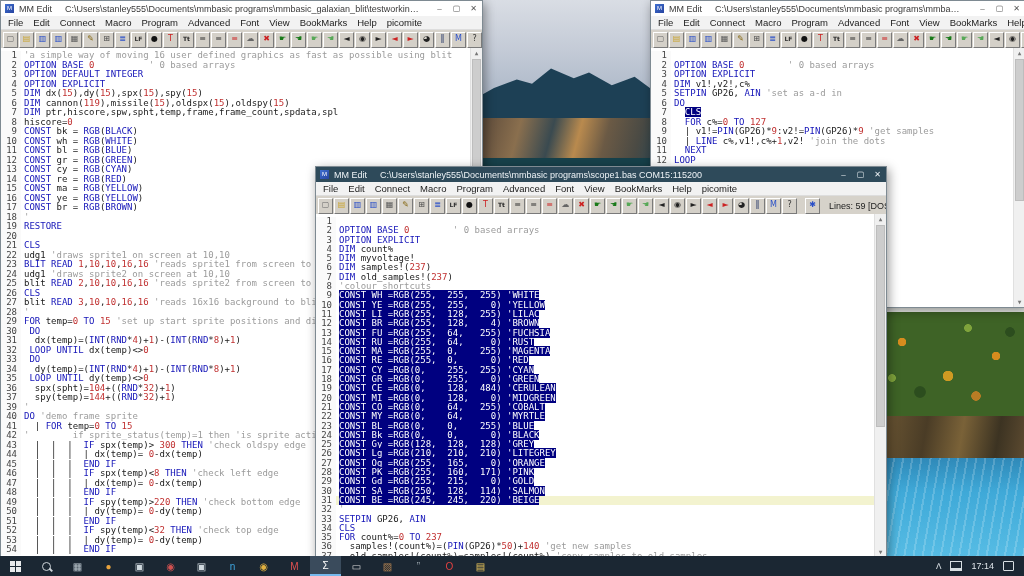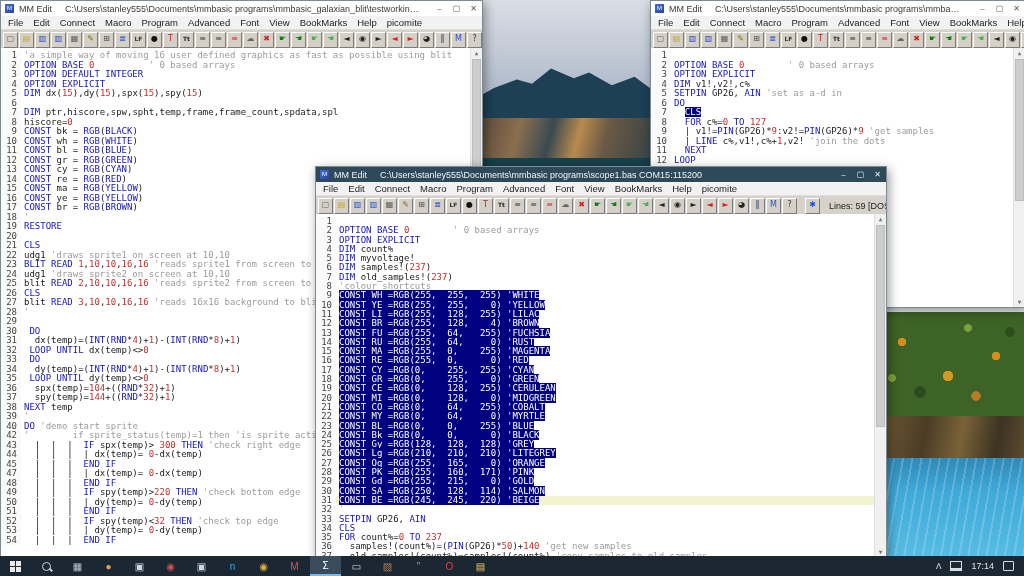--- a/index.html
+++ b/index.html
@@ -171,21 +171,21 @@
       <span class="tb" style="color: rgb(43, 80, 200);">M</span>
       <span class="tb" style="color: rgb(51, 51, 51);">?</span>
     </div>
     <div class="editor">
       <div class="lines">
         <div class="cl"><span class="ln">1</span><span class="ct"><span class="sg-c">'a simple way of moving 16 user defined graphics as fast as possible using blit</span></span></div>
         <div class="cl"><span class="ln">2</span><span class="ct"><span class="sg-k">OPTION BASE </span><span class="sg-n">0</span><span class="sg-t">          </span><span class="sg-c">' 0 based arrays</span></span></div>
         <div class="cl"><span class="ln">3</span><span class="ct"><span class="sg-k">OPTION DEFAULT INTEGER</span></span></div>
         <div class="cl"><span class="ln">4</span><span class="ct"><span class="sg-k">OPTION EXPLICIT</span></span></div>
         <div class="cl"><span class="ln">5</span><span class="ct"><span class="sg-k">DIM </span><span class="sg-t">dx(</span><span class="sg-n">15</span><span class="sg-t">),dy(</span><span class="sg-n">15</span><span class="sg-t">),spx(</span><span class="sg-n">15</span><span class="sg-t">),spy(</span><span class="sg-n">15</span><span class="sg-t">)</span></span></div>
-        <div class="cl"><span class="ln">6</span></div>
+        <div class="cl"><span class="ln">6</span><span class="ct"><span class="sg-k">DIM </span><span class="sg-t">cannon(</span><span class="sg-n">119</span><span class="sg-t">),missile(</span><span class="sg-n">15</span><span class="sg-t">),oldspx(</span><span class="sg-n">15</span><span class="sg-t">),oldspy(</span><span class="sg-n">15</span><span class="sg-t">)</span></span></div>
         <div class="cl"><span class="ln">7</span><span class="ct"><span class="sg-k">DIM </span><span class="sg-t">ptr,hiscore,spw,spht,temp,frame,frame_count,spdata,spl</span></span></div>
         <div class="cl"><span class="ln">8</span><span class="ct"><span class="sg-t">hiscore=</span><span class="sg-n">0</span></span></div>
         <div class="cl"><span class="ln">9</span><span class="ct"><span class="sg-k">CONST </span><span class="sg-t">bk = </span><span class="sg-k">RGB</span><span class="sg-t">(</span><span class="sg-k">BLACK</span><span class="sg-t">)</span></span></div>
         <div class="cl"><span class="ln">10</span><span class="ct"><span class="sg-k">CONST </span><span class="sg-t">wh = </span><span class="sg-k">RGB</span><span class="sg-t">(</span><span class="sg-k">WHITE</span><span class="sg-t">)</span></span></div>
         <div class="cl"><span class="ln">11</span><span class="ct"><span class="sg-k">CONST </span><span class="sg-t">bl = </span><span class="sg-k">RGB</span><span class="sg-t">(</span><span class="sg-k">BLUE</span><span class="sg-t">)</span></span></div>
         <div class="cl"><span class="ln">12</span><span class="ct"><span class="sg-k">CONST </span><span class="sg-t">gr = </span><span class="sg-k">RGB</span><span class="sg-t">(</span><span class="sg-k">GREEN</span><span class="sg-t">)</span></span></div>
         <div class="cl"><span class="ln">13</span><span class="ct"><span class="sg-k">CONST </span><span class="sg-t">cy = </span><span class="sg-k">RGB</span><span class="sg-t">(</span><span class="sg-k">CYAN</span><span class="sg-t">)</span></span></div>
         <div class="cl"><span class="ln">14</span><span class="ct"><span class="sg-k">CONST </span><span class="sg-t">re = </span><span class="sg-k">RGB</span><span class="sg-t">(</span><span class="sg-k">RED</span><span class="sg-t">)</span></span></div>
         <div class="cl"><span class="ln">15</span><span class="ct"><span class="sg-k">CONST </span><span class="sg-t">ma = </span><span class="sg-k">RGB</span><span class="sg-t">(</span><span class="sg-k">YELLOW</span><span class="sg-t">)</span></span></div>
         <div class="cl"><span class="ln">16</span><span class="ct"><span class="sg-k">CONST </span><span class="sg-t">ye = </span><span class="sg-k">RGB</span><span class="sg-t">(</span><span class="sg-k">YELLOW</span><span class="sg-t">)</span></span></div>
@@ -194,36 +194,37 @@
         <div class="cl"><span class="ln">19</span><span class="ct"><span class="sg-k">RESTORE</span></span></div>
         <div class="cl"><span class="ln">20</span><span class="ct"></span></div>
         <div class="cl"><span class="ln">21</span><span class="ct"><span class="sg-k">CLS</span></span></div>
         <div class="cl"><span class="ln">22</span><span class="ct"><span class="sg-t">udg1 </span><span class="sg-c">'draws sprite1 on screen at 10,10</span></span></div>
         <div class="cl"><span class="ln">23</span><span class="ct"><span class="sg-k">BLIT READ </span><span class="sg-n">1</span><span class="sg-t">,</span><span class="sg-n">10</span><span class="sg-t">,</span><span class="sg-n">10</span><span class="sg-t">,</span><span class="sg-n">16</span><span class="sg-t">,</span><span class="sg-n">16</span><span class="sg-c"> 'reads sprite1 from screen to</span></span></div>
         <div class="cl"><span class="ln">24</span><span class="ct"><span class="sg-t">udg1 </span><span class="sg-c">'draws sprite2 on screen at 10,10</span></span></div>
         <div class="cl"><span class="ln">25</span><span class="ct"><span class="sg-t">blit </span><span class="sg-k">READ </span><span class="sg-n">2</span><span class="sg-t">,</span><span class="sg-n">10</span><span class="sg-t">,</span><span class="sg-n">10</span><span class="sg-t">,</span><span class="sg-n">16</span><span class="sg-t">,</span><span class="sg-n">16</span><span class="sg-c"> 'reads sprite2 from screen to</span></span></div>
         <div class="cl"><span class="ln">26</span><span class="ct"><span class="sg-k">CLS</span></span></div>
         <div class="cl"><span class="ln">27</span><span class="ct"><span class="sg-t">blit </span><span class="sg-k">READ </span><span class="sg-n">3</span><span class="sg-t">,</span><span class="sg-n">10</span><span class="sg-t">,</span><span class="sg-n">10</span><span class="sg-t">,</span><span class="sg-n">16</span><span class="sg-t">,</span><span class="sg-n">16</span><span class="sg-c"> 'reads 16x16 background to bli</span></span></div>
         <div class="cl"><span class="ln">28</span><span class="ct"><span class="sg-c">'</span></span></div>
-        <div class="cl"><span class="ln">29</span></div>
+        <div class="cl"><span class="ln">29</span><span class="ct"><span class="sg-k">FOR </span><span class="sg-t">temp=</span><span class="sg-n">0</span><span class="sg-k"> TO </span><span class="sg-n">15</span><span class="sg-c"> 'set up start sprite positions and di</span></span></div>
         <div class="cl"><span class="ln">30</span><span class="ct"><span class="sg-t"> </span><span class="sg-k">DO</span></span></div>
         <div class="cl"><span class="ln">31</span><span class="ct"><span class="sg-t">  dx(temp)=(</span><span class="sg-k">INT</span><span class="sg-t">(</span><span class="sg-k">RND</span><span class="sg-t">*</span><span class="sg-n">4</span><span class="sg-t">)+</span><span class="sg-n">1</span><span class="sg-t">)-(</span><span class="sg-k">INT</span><span class="sg-t">(</span><span class="sg-k">RND</span><span class="sg-t">*</span><span class="sg-n">8</span><span class="sg-t">)+</span><span class="sg-n">1</span><span class="sg-t">)</span></span></div>
         <div class="cl"><span class="ln">32</span><span class="ct"><span class="sg-t"> </span><span class="sg-k">LOOP UNTIL </span><span class="sg-t">dx(temp)&lt;&gt;</span><span class="sg-n">0</span></span></div>
         <div class="cl"><span class="ln">33</span><span class="ct"><span class="sg-t"> </span><span class="sg-k">DO</span></span></div>
         <div class="cl"><span class="ln">34</span><span class="ct"><span class="sg-t">  dy(temp)=(</span><span class="sg-k">INT</span><span class="sg-t">(</span><span class="sg-k">RND</span><span class="sg-t">*</span><span class="sg-n">4</span><span class="sg-t">)+</span><span class="sg-n">1</span><span class="sg-t">)-(</span><span class="sg-k">INT</span><span class="sg-t">(</span><span class="sg-k">RND</span><span class="sg-t">*</span><span class="sg-n">8</span><span class="sg-t">)+</span><span class="sg-n">1</span><span class="sg-t">)</span></span></div>
         <div class="cl"><span class="ln">35</span><span class="ct"><span class="sg-t"> </span><span class="sg-k">LOOP UNTIL </span><span class="sg-t">dy(temp)&lt;&gt;</span><span class="sg-n">0</span></span></div>
-        <div class="cl"><span class="ln">36</span><span class="ct"><span class="sg-t">  spx(temp)=</span><span class="sg-n">104</span><span class="sg-t">+((</span><span class="sg-k">RND</span><span class="sg-t">*</span><span class="sg-n">32</span><span class="sg-t">)+</span><span class="sg-n">1</span><span class="sg-t">)</span></span></div>
+        <div class="cl"><span class="ln">36</span><span class="ct"><span class="sg-t">  spx(spht)=</span><span class="sg-n">104</span><span class="sg-t">+((</span><span class="sg-k">RND</span><span class="sg-t">*</span><span class="sg-n">32</span><span class="sg-t">)+</span><span class="sg-n">1</span><span class="sg-t">)</span></span></div>
         <div class="cl"><span class="ln">37</span><span class="ct"><span class="sg-t">  spy(temp)=</span><span class="sg-n">144</span><span class="sg-t">+((</span><span class="sg-k">RND</span><span class="sg-t">*</span><span class="sg-n">32</span><span class="sg-t">)+</span><span class="sg-n">1</span><span class="sg-t">)</span></span></div>
-        <div class="cl"><span class="ln">38</span><span class="ct"><span class="sg-k">NEXT </span><span class="sg-t">temp</span></span></div>
         <div class="cl"><span class="ln">39</span><span class="ct"><span class="sg-c">'</span></span></div>
-        <div class="cl"><span class="ln">40</span><span class="ct"><span class="sg-k">DO </span><span class="sg-c">'demo start sprite</span></span></div>
+        <div class="cl"><span class="ln">40</span><span class="ct"><span class="sg-k">DO </span><span class="sg-c">'demo frame sprite</span></span></div>
+        <div class="cl"><span class="ln">41</span><span class="ct"><span class="sg-t">  | </span><span class="sg-k">FOR </span><span class="sg-t">temp=</span><span class="sg-n">0</span><span class="sg-k"> TO </span><span class="sg-n">15</span></span></div>
         <div class="cl"><span class="ln">42</span><span class="ct"><span class="sg-c">'        if sprite_status(temp)=1 then 'is sprite acti</span></span></div>
-        <div class="cl"><span class="ln">43</span><span class="ct"><span class="sg-t">  |  |  |  </span><span class="sg-k">IF </span><span class="sg-t">spx(temp)&gt; </span><span class="sg-n">300</span><span class="sg-k"> THEN </span><span class="sg-c">'check right edge</span></span></div>
+        <div class="cl"><span class="ln">43</span><span class="ct"><span class="sg-t">  |  |  |  </span><span class="sg-k">IF </span><span class="sg-t">spx(temp)&gt; </span><span class="sg-n">300</span><span class="sg-k"> THEN </span><span class="sg-c">'check oldspy edge</span></span></div>
         <div class="cl"><span class="ln">44</span><span class="ct"><span class="sg-t">  |  |  |  | dx(temp)= </span><span class="sg-n">0</span><span class="sg-t">-dx(temp)</span></span></div>
         <div class="cl"><span class="ln">45</span><span class="ct"><span class="sg-t">  |  |  |  </span><span class="sg-k">END IF</span></span></div>
+        <div class="cl"><span class="ln">46</span><span class="ct"><span class="sg-t">  |  |  |  </span><span class="sg-k">IF </span><span class="sg-t">spx(temp)&lt;</span><span class="sg-n">8</span><span class="sg-k"> THEN </span><span class="sg-c">'check left edge</span></span></div>
         <div class="cl"><span class="ln">47</span><span class="ct"><span class="sg-t">  |  |  |  | dx(temp)= </span><span class="sg-n">0</span><span class="sg-t">-dx(temp)</span></span></div>
         <div class="cl"><span class="ln">48</span><span class="ct"><span class="sg-t">  |  |  |  </span><span class="sg-k">END IF</span></span></div>
         <div class="cl"><span class="ln">49</span><span class="ct"><span class="sg-t">  |  |  |  </span><span class="sg-k">IF </span><span class="sg-t">spy(temp)&gt;</span><span class="sg-n">220</span><span class="sg-k"> THEN </span><span class="sg-c">'check bottom edge</span></span></div>
         <div class="cl"><span class="ln">50</span><span class="ct"><span class="sg-t">  |  |  |  | dy(temp)= </span><span class="sg-n">0</span><span class="sg-t">-dy(temp)</span></span></div>
         <div class="cl"><span class="ln">51</span><span class="ct"><span class="sg-t">  |  |  |  </span><span class="sg-k">END IF</span></span></div>
         <div class="cl"><span class="ln">52</span><span class="ct"><span class="sg-t">  |  |  |  </span><span class="sg-k">IF </span><span class="sg-t">spy(temp)&lt;</span><span class="sg-n">32</span><span class="sg-k"> THEN </span><span class="sg-c">'check top edge</span></span></div>
         <div class="cl"><span class="ln">53</span><span class="ct"><span class="sg-t">  |  |  |  | dy(temp)= </span><span class="sg-n">0</span><span class="sg-t">-dy(temp)</span></span></div>
         <div class="cl"><span class="ln">54</span><span class="ct"><span class="sg-t">  |  |  |  </span><span class="sg-k">END IF</span></span></div>
       </div>
       <div class="vscroll">
@@ -375,21 +376,21 @@
         <div class="cl"><span class="ln">9</span><span class="ct"><span class="sg-s">CONST WH =RGB(255,  255,  255) 'WHITE</span></span></div>
         <div class="cl"><span class="ln">10</span><span class="ct"><span class="sg-s">CONST YE =RGB(255,  255,    0) 'YELLOW</span></span></div>
         <div class="cl"><span class="ln">11</span><span class="ct"><span class="sg-s">CONST LI =RGB(255,  128,  255) 'LILAC</span></span></div>
         <div class="cl"><span class="ln">12</span><span class="ct"><span class="sg-s">CONST BR =RGB(255,  128,    4) 'BROWN</span></span></div>
         <div class="cl"><span class="ln">13</span><span class="ct"><span class="sg-s">CONST FU =RGB(255,  64,   255) 'FUCHSIA</span></span></div>
         <div class="cl"><span class="ln">14</span><span class="ct"><span class="sg-s">CONST RU =RGB(255,  64,     0) 'RUST</span></span></div>
         <div class="cl"><span class="ln">15</span><span class="ct"><span class="sg-s">CONST MA =RGB(255,  0,    255) 'MAGENTA</span></span></div>
         <div class="cl"><span class="ln">16</span><span class="ct"><span class="sg-s">CONST RE =RGB(255,  0,      0) 'RED</span></span></div>
         <div class="cl"><span class="ln">17</span><span class="ct"><span class="sg-s">CONST CY =RGB(0,    255,  255) 'CYAN</span></span></div>
         <div class="cl"><span class="ln">18</span><span class="ct"><span class="sg-s">CONST GR =RGB(0,    255,    0) 'GREEN</span></span></div>
-        <div class="cl"><span class="ln">19</span><span class="ct"><span class="sg-s">CONST CE =RGB(0,    128,  255) 'CERULEAN</span></span></div>
+        <div class="cl"><span class="ln">19</span><span class="ct"><span class="sg-s">CONST CE =RGB(0,    128,  484) 'CERULEAN</span></span></div>
         <div class="cl"><span class="ln">20</span><span class="ct"><span class="sg-s">CONST MI =RGB(0,    128,    0) 'MIDGREEN</span></span></div>
         <div class="cl"><span class="ln">21</span><span class="ct"><span class="sg-s">CONST CO =RGB(0,    64,   255) 'COBALT</span></span></div>
         <div class="cl"><span class="ln">22</span><span class="ct"><span class="sg-s">CONST MY =RGB(0,    64,     0) 'MYRTLE</span></span></div>
         <div class="cl"><span class="ln">23</span><span class="ct"><span class="sg-s">CONST BL =RGB(0,    0,    255) 'BLUE</span></span></div>
         <div class="cl"><span class="ln">24</span><span class="ct"><span class="sg-s">CONST Bk =RGB(0,    0,      0) 'BLACK</span></span></div>
         <div class="cl"><span class="ln">25</span><span class="ct"><span class="sg-s">CONST Gy =RGB(128,  128,  128) 'GREY</span></span></div>
         <div class="cl"><span class="ln">26</span><span class="ct"><span class="sg-s">CONST Lg =RGB(210,  210,  210) 'LITEGREY</span></span></div>
         <div class="cl"><span class="ln">27</span><span class="ct"><span class="sg-s">CONST Og =RGB(255,  165,    0) 'ORANGE</span></span></div>
         <div class="cl"><span class="ln">28</span><span class="ct"><span class="sg-s">CONST PK =RGB(255,  160,  171) 'PINK</span></span></div>
         <div class="cl"><span class="ln">29</span><span class="ct"><span class="sg-s">CONST Gd =RGB(255,  215,    0) 'GOLD</span></span></div>

